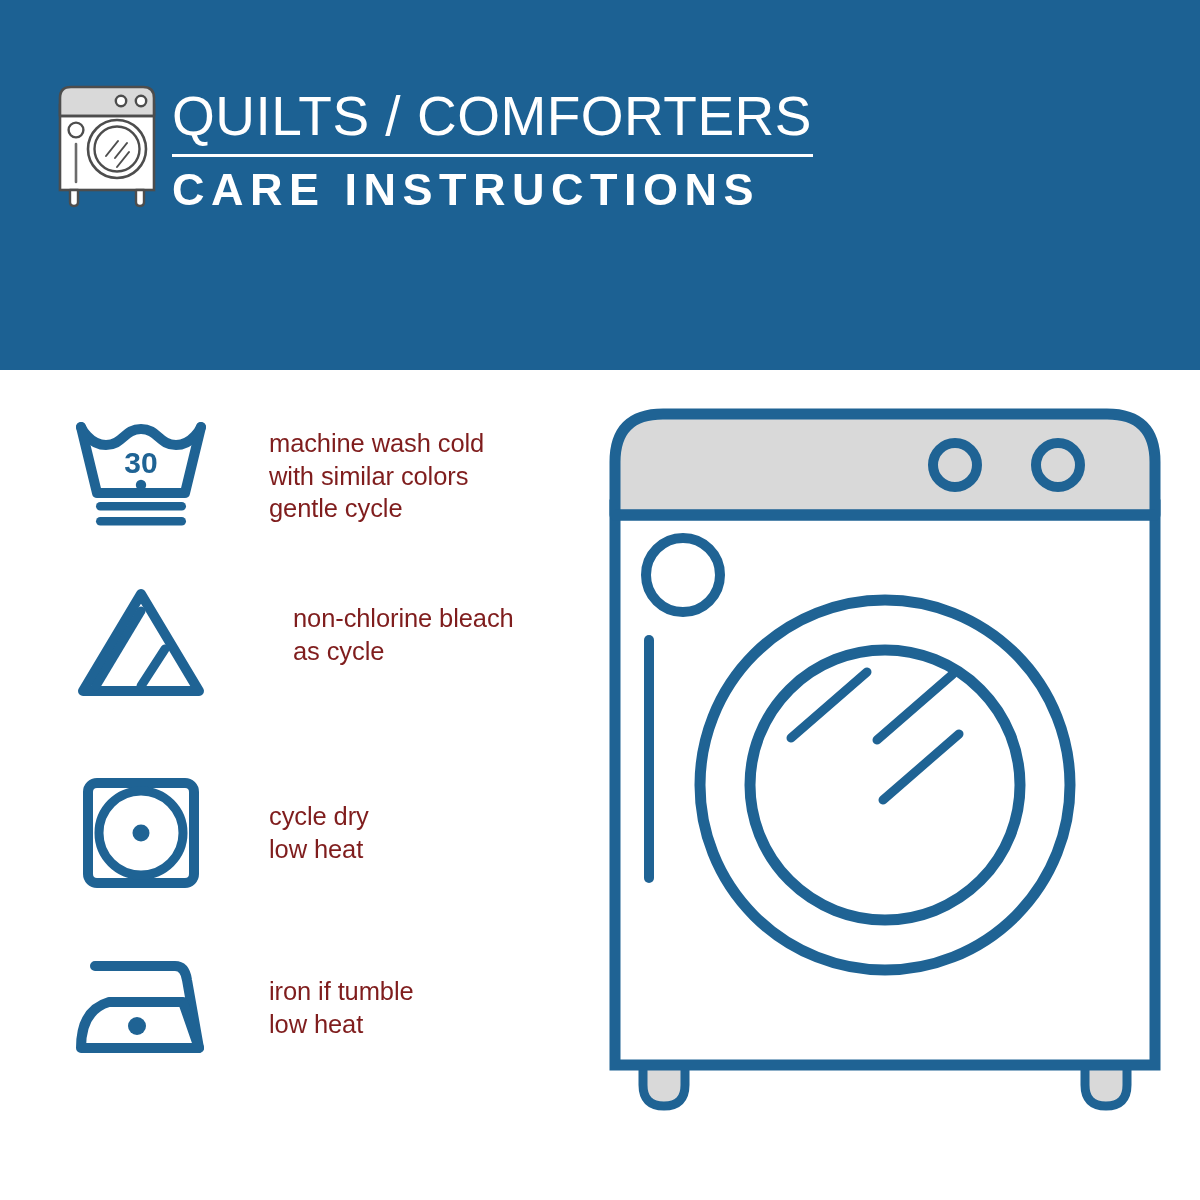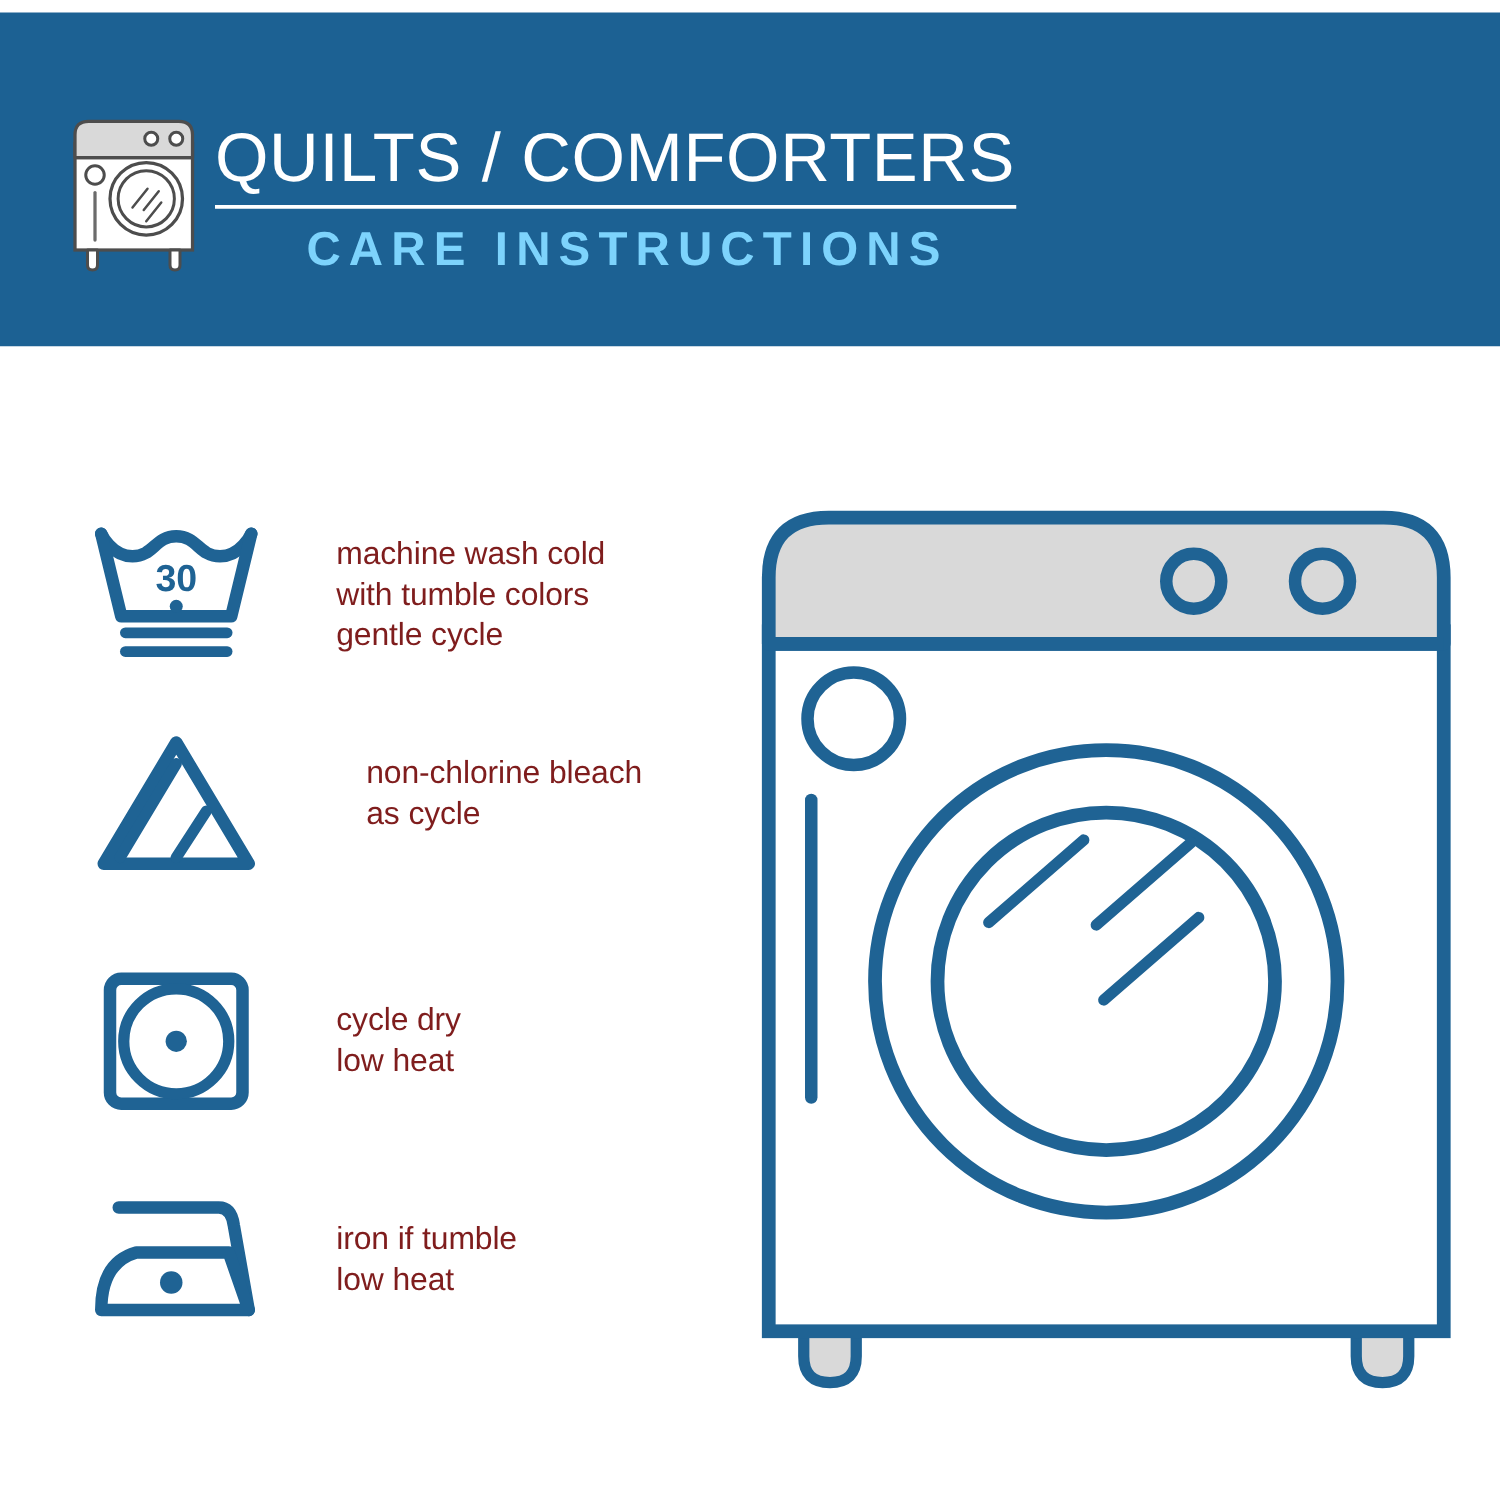--- a/index.html
+++ b/index.html
@@ -12,23 +12,23 @@
     background: #ffffff;
     font-family: "Liberation Sans", sans-serif;
     overflow: hidden;
     position: relative;
   }
 
   
   #header-band {
     position: absolute;
     left: 0;
-    top: 10px;
+    top: 0;
     width: 1200px;
-    height: 267px;
+    height: 370px;
     background: #1c6193;
   }
   #header-logo {
     position: absolute;
     left: 55px;
     top: 78px;
     width: 104px;
     height: 132px;
   }
   #header-text {
@@ -45,27 +45,26 @@
     letter-spacing: 0.5px;
     white-space: nowrap;
   }
   #title-divider {
     width: 641px;
     height: 3px;
     background: #ffffff;
     margin: 8px 0 6px 0;
   }
   #title-secondary {
-    color: #7dd3fc;
-    font-size: 38px;
+    color: #ffffff;
+    font-size: 45px;
     line-height: 54px;
     font-weight: bold;
     letter-spacing: 6.5px;
     white-space: nowrap;
-    text-align: center;
   }
 
   
   #care-list {
     position: absolute;
     left: 16px;
     top: 285px;
     width: 560px;
     height: 1091px;
   }
@@ -159,21 +158,21 @@
 
         <rect x="25" y="87" width="90" height="8.5" rx="4.25" fill="#1f6394"></rect>
         <rect x="25" y="102" width="90" height="8.5" rx="4.25" fill="#1f6394"></rect>
 
         <text x="70" y="58" text-anchor="middle" font-family="'Liberation Sans', sans-serif" font-size="30" font-weight="bold" fill="#1f6394">30</text>
         <circle cx="70" cy="70" r="5.2" fill="#1f6394"></circle>
       </svg>
     </div>
     <div class="care-label">
       <div>machine wash cold</div>
-      <div>with tumble colors</div>
+      <div>with similar colors</div>
       <div>gentle cycle</div>
     </div>
   </div>
 
   <div class="care-row" id="row-bleach">
     <div class="care-symbol">
       <svg viewBox="0 0 140 115" width="140" height="115">
         <path d="M70 9 L128 106 L12 106 Z" fill="none" stroke="#1f6394" stroke-width="10" stroke-linejoin="round"></path>
         <line x1="70" y1="26" x2="25" y2="101" stroke="#1f6394" stroke-width="9" stroke-linecap="round"></line>
         <line x1="94" y1="64" x2="70" y2="101" stroke="#1f6394" stroke-width="9" stroke-linecap="round"></line>

